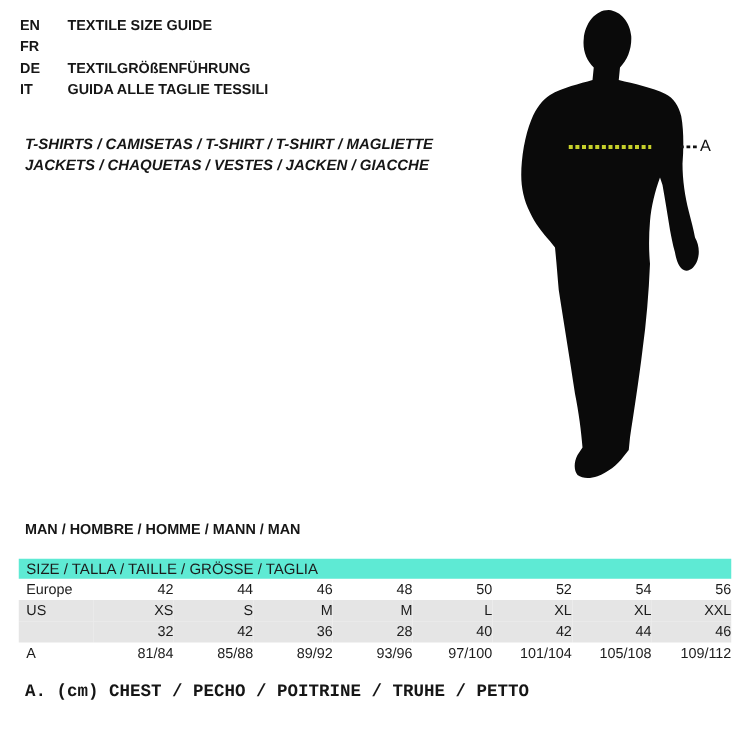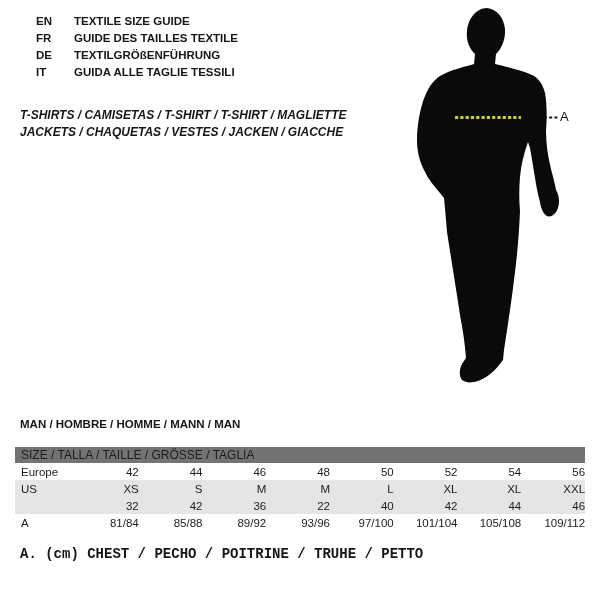--- a/index.html
+++ b/index.html
@@ -1,34 +1,34 @@
 <!DOCTYPE html>
 <html><head>
 <meta charset="utf-8">
 <style>
   html,body{margin:0;padding:0;background:#fff;}
   .canvas{
     position:relative;width:600px;height:600px;background:#ffffff;overflow:hidden;
     font-family:"Liberation Sans",sans-serif;color:#161616;
   }
   
-  .lang-block{position:absolute;left:36px;top:13px;}
+  .lang-block{position:absolute;left:16px;top:13px;}
   .lang-row{display:flex;line-height:17px;font-size:11.5px;font-weight:bold;letter-spacing:0px;}
   .lang-code{width:38px;flex:0 0 38px;}
   
   .category-block{position:absolute;left:20px;top:107px;font-size:12px;font-weight:bold;line-height:17px;font-style:italic;}
   
   .figure-wrap{position:absolute;left:390px;top:0px;width:210px;height:400px;}
   .measure-label{position:absolute;left:560px;top:109px;font-size:13px;font-weight:500;color:#111;}
   
   .section-title{position:absolute;left:20px;top:418px;font-size:11.5px;font-weight:bold;}
   
   .size-table{position:absolute;left:15px;top:447px;width:570px;border-collapse:collapse;table-layout:fixed;}
   .size-table th{
-    background:#737373;height:16px;font-weight:normal;font-size:12px;text-align:left;
+    background:#5eead4;height:16px;font-weight:normal;font-size:12px;text-align:left;
     padding:0 0 0 6px;color:#1c1c1c;
   }
   .size-table td{
     height:17px;font-size:11.5px;text-align:right;padding:0;color:#1c1c1c;font-weight:normal;
   }
   .size-table td.lbl{text-align:left;padding-left:6px;}
   .size-table tr.r-gray td{background:#e5e5e5;margin-left:21px;}
   .c-label{width:60px;}
   .c-val{width:63.75px;}
   
@@ -39,21 +39,20 @@
 
 <div class="canvas">
 
   <div class="lang-block">
     <div class="lang-row">
       <span class="lang-code">EN</span>
       <span class="lang-label">TEXTILE SIZE GUIDE</span>
     </div>
     <div class="lang-row">
       <span class="lang-code">FR</span>
-      <span class="lang-label">GUIDE DES TAILLES TEXTILE</span>
     </div>
     <div class="lang-row">
       <span class="lang-code">DE</span>
       <span class="lang-label">TEXTILGRÖßENFÜHRUNG</span>
     </div>
     <div class="lang-row">
       <span class="lang-code">IT</span>
       <span class="lang-label">GUIDA ALLE TAGLIE TESSILI</span>
     </div>
   </div>
@@ -148,21 +147,21 @@
         <td>L</td>
         <td>XL</td>
         <td>XL</td>
         <td>XXL</td>
       </tr>
       <tr class="r-gray">
         <td class="lbl"></td>
         <td>32</td>
         <td>42</td>
         <td>36</td>
-        <td>22</td>
+        <td>28</td>
         <td>40</td>
         <td>42</td>
         <td>44</td>
         <td>46</td>
       </tr>
       <tr class="r-white">
         <td class="lbl">A</td>
         <td>81/84</td>
         <td>85/88</td>
         <td>89/92</td>

